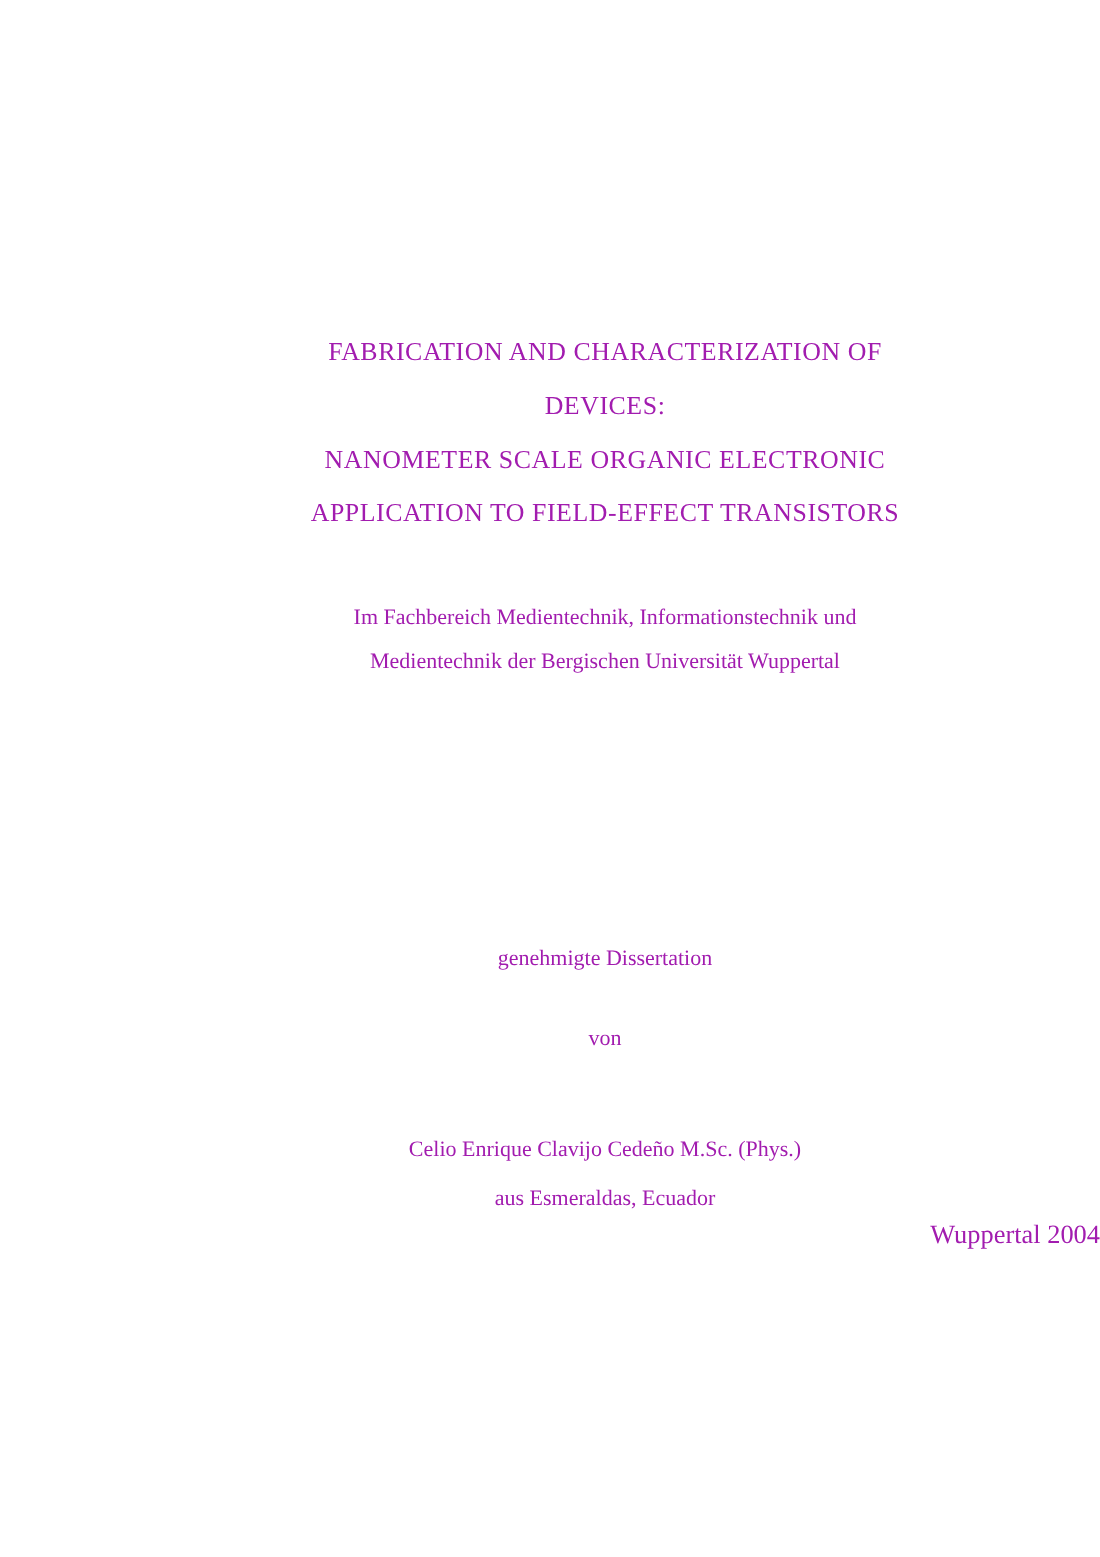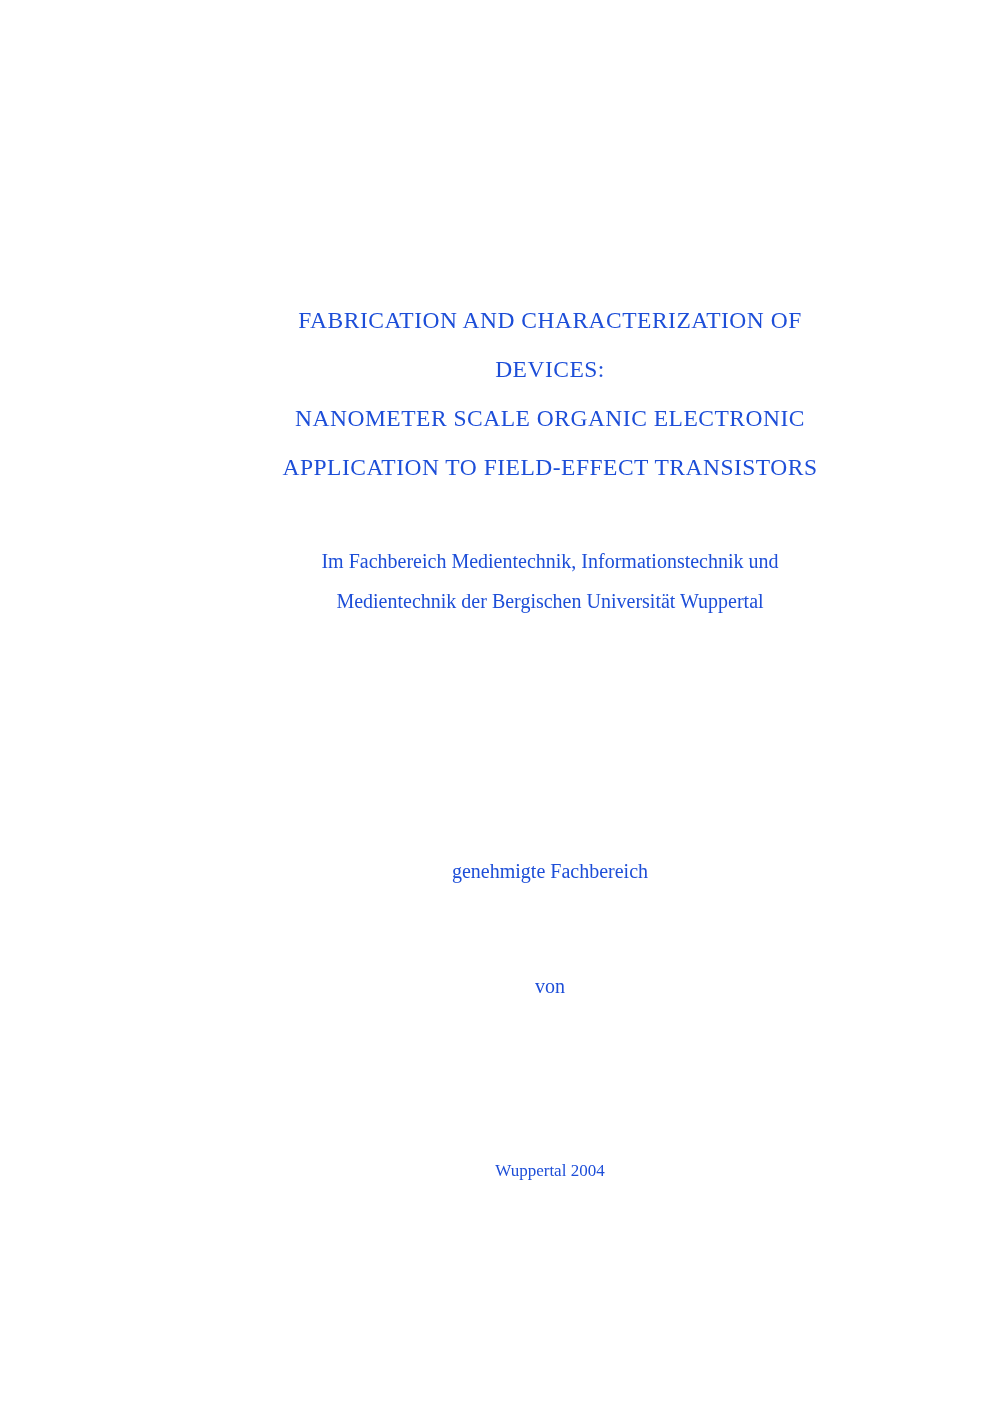--- a/index.html
+++ b/index.html
@@ -7,21 +7,21 @@
     padding: 0;
     background: #ffffff;
   }
   .page {
     position: relative;
     width: 1000px;
     height: 1415px;
     background: #ffffff;
     overflow: hidden;
     font-family: "Liberation Serif", "DejaVu Serif", serif;
-    color: #1d4ed8;
+    color: #a21caf;
   }
   .col {
     position: absolute;
     left: 100px;
     width: 900px;
     text-align: center;
   }
   .thesis-title {
     top: 296px;
     font-size: 23.5px;
@@ -43,33 +43,34 @@
     top: 762px;
     font-size: 20px;
     line-height: 40px;
   }
   .dissertation-type {
     top: 851px;
     font-size: 20px;
     line-height: 40px;
   }
   .by-label {
-    top: 966px;
+    top: 924px;
     font-size: 20px;
     line-height: 40px;
   }
   .author-block {
     top: 1023px;
     font-size: 20px;
     line-height: 44px;
   }
   .imprint {
-    top: 1156px;
-    font-size: 17px;
+    top: 1108px;
+    font-size: 24px;
     line-height: 30px;
+    text-align: right;
   }
 </style>
 </head>
 <body>
 
 <div class="page">
 
   <div class="col thesis-title">
     <div>FABRICATION AND CHARACTERIZATION OF</div>
     <div>DEVICES:</div>
@@ -77,20 +78,24 @@
     <div>APPLICATION TO FIELD-EFFECT TRANSISTORS</div>
   </div>
 
   <div class="col affiliation">
     <div>Im Fachbereich Medientechnik, Informationstechnik und</div>
     <div>Medientechnik der Bergischen Universität Wuppertal</div>
   </div>
 
 
 
-  <div class="col dissertation-type">genehmigte Fachbereich</div>
+  <div class="col dissertation-type">genehmigte Dissertation</div>
 
   <div class="col by-label">von</div>
 
+  <div class="col author-block">
+    <div>Celio Enrique Clavijo Cedeño M.Sc. (Phys.)</div>
+    <div>aus Esmeraldas, Ecuador</div>
+  </div>
 
   <div class="col imprint">Wuppertal 2004</div>
 
 </div>
 
 </body></html>

